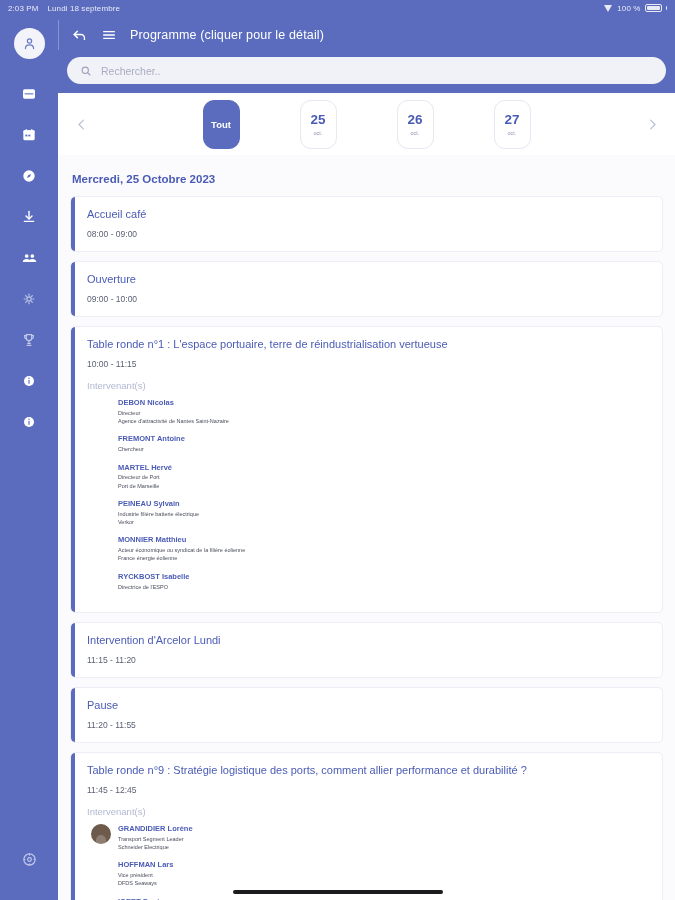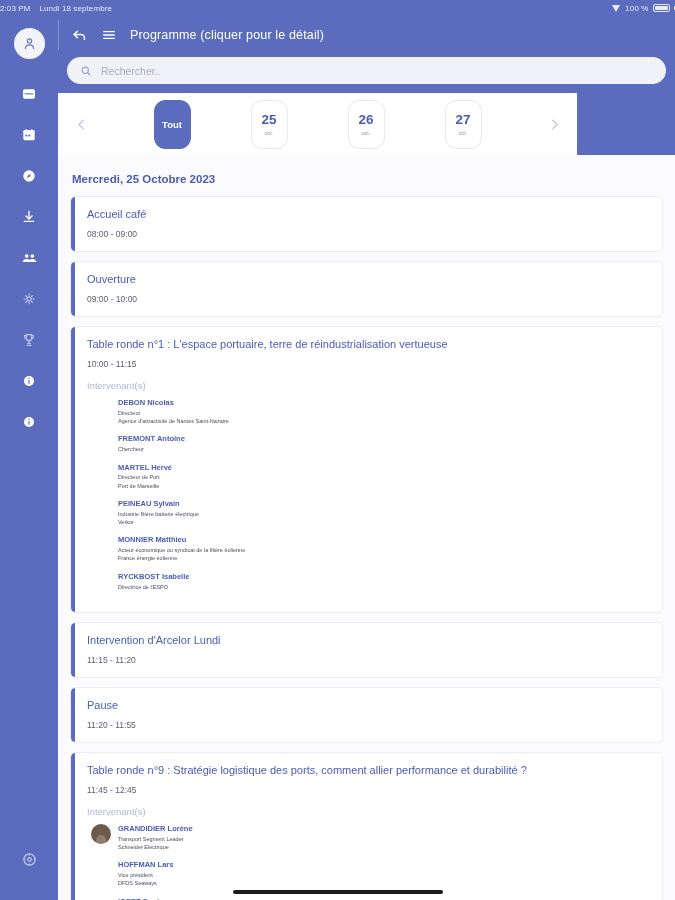--- a/index.html
+++ b/index.html
@@ -6,21 +6,21 @@
   html, body {
     width: 675px; height: 900px;
     font-family: "Liberation Sans", sans-serif;
     background: #ffffff; overflow: hidden;
   }
   .screen { position: relative; width: 675px; height: 900px; background: #5b6cbf; }
 
   
   .statusbar {
     position: absolute; top: 0; left: 0; width: 675px; height: 16px;
-    display: flex; align-items: center; padding: 0 0;
+    display: flex; align-items: center; padding: 0 8px;
     color: #e8eaf6; font-size: 8px; letter-spacing: .1px;
   }
   .sb-left { display: flex; align-items: center; gap: 9px; }
   .sb-right { margin-left: auto; display: flex; align-items: center; gap: 4px; }
   .wifi-ico { width: 9px; height: 7px; position: relative; }
   .wifi-ico i {
     position: absolute; left: 0; top: 0; width: 0; height: 0;
     border-left: 4.5px solid transparent; border-right: 4.5px solid transparent;
     border-top: 7px solid #e8eaf6;
   }
@@ -64,21 +64,21 @@
     display: flex; align-items: center; gap: 9px; padding: 0 13px;
   }
   .search input {
     border: none; outline: none; background: transparent; flex: 1;
     font-family: "Liberation Sans", sans-serif; font-size: 10.5px; color: #3a3f55;
   }
   .search input::placeholder { color: #a8acc0; }
 
   
   .datebar {
-    position: absolute; left: 58px; top: 93px; width: 519px; height: 62px;
+    position: absolute; left: 58px; top: 93px; width: 617px; height: 62px;
     background: #ffffff; display: flex; align-items: center; padding: 0 10px;
   }
   .chev { width: 26px; height: 40px; display: flex; align-items: center; justify-content: center; cursor: pointer; }
   .dates { flex: 1; display: flex; align-items: center; justify-content: center; gap: 60px; }
   .datecard {
     width: 37px; height: 49px; border-radius: 11px; background: #ffffff;
     border: 1px solid #e6e8f2;
     display: flex; flex-direction: column; align-items: center; justify-content: center; gap: 3px;
     cursor: pointer;
   }

